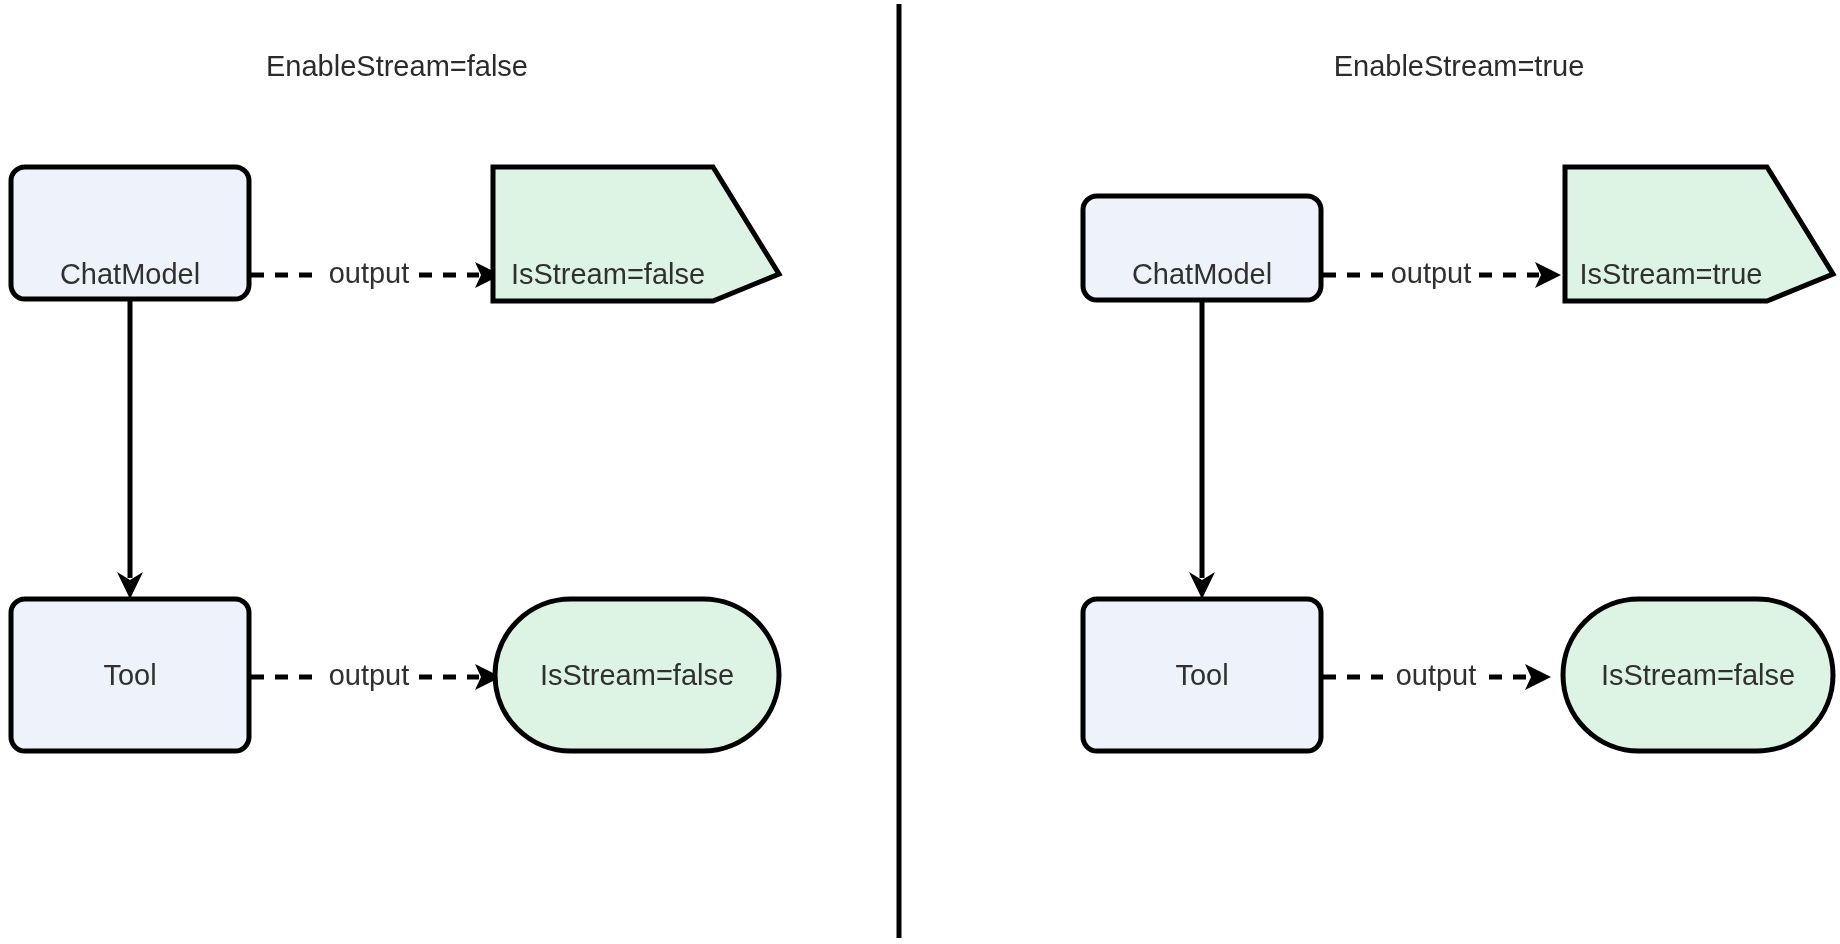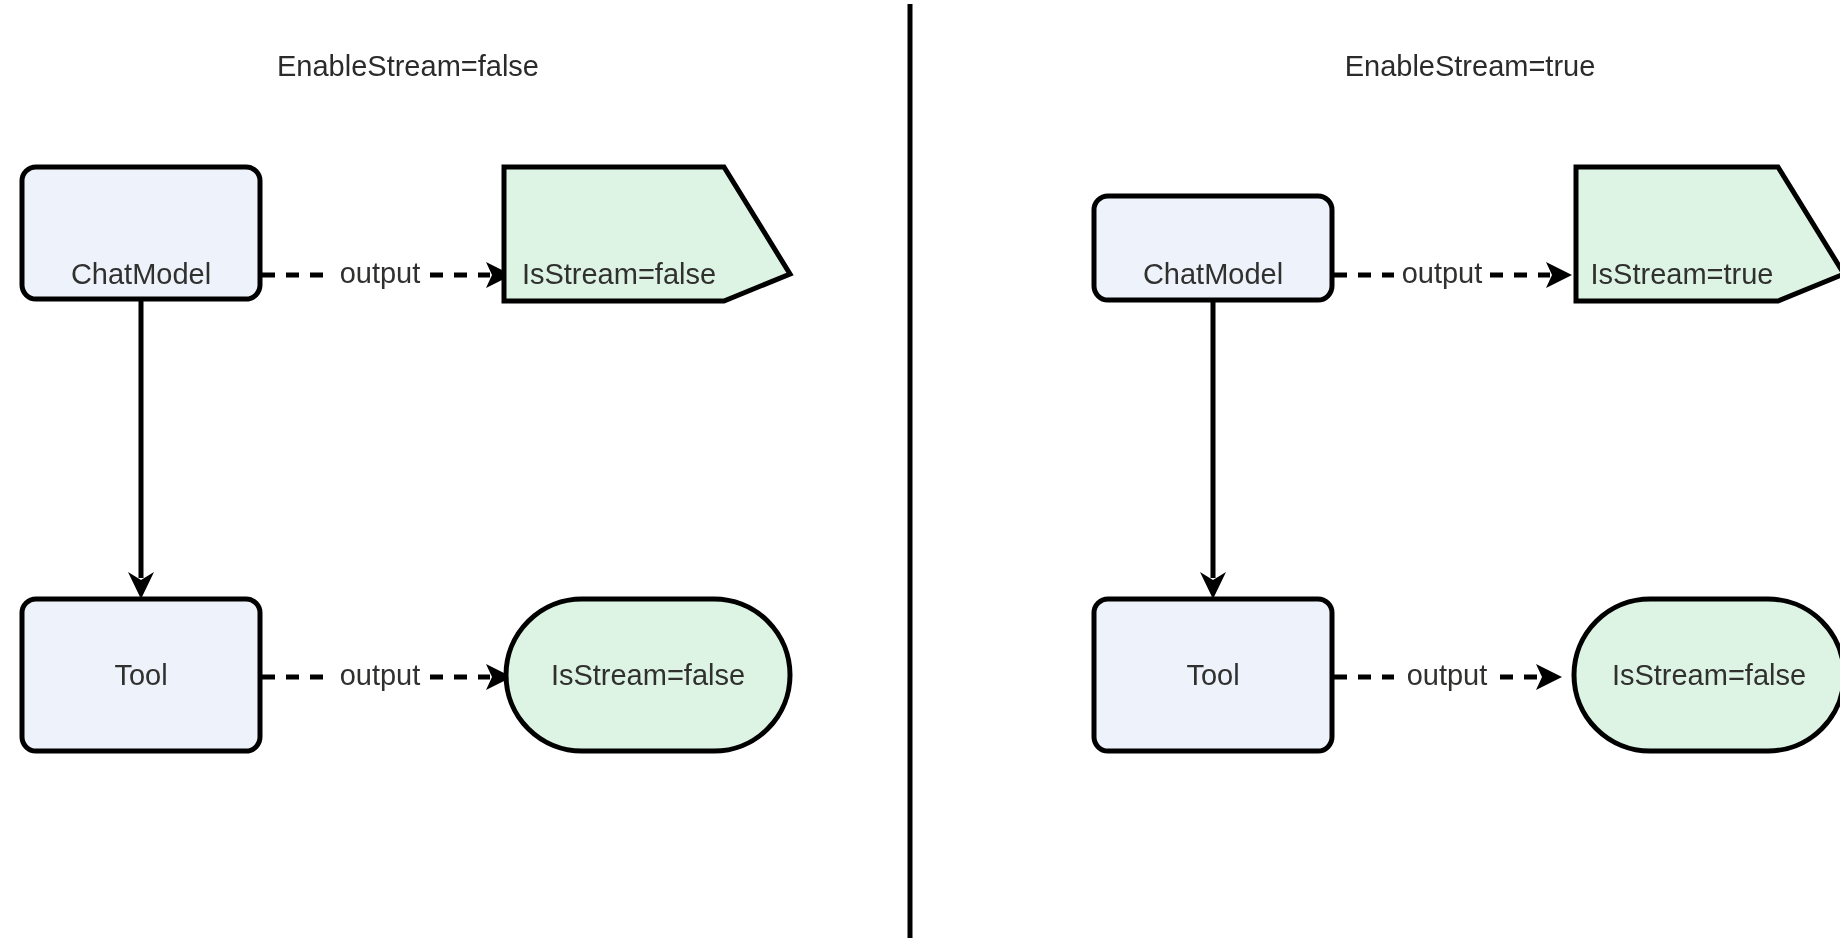--- a/index.html
+++ b/index.html
@@ -9,21 +9,21 @@
   }
   body {
     width: 1840px;
     height: 944px;
     font-family: "Liberation Sans", sans-serif;
     overflow: hidden;
     position: relative;
   }
   #stage {
     position: absolute;
-    left: 12px; top: 0;
+    left: 1px; top: 0;
     width: 1676px;
     height: 944px;
     text-decoration: underline;
   }
   svg#diagram {
     position: absolute;
     left: 0; top: 0;
     width: 1840px;
     height: 944px;
     display: block;

